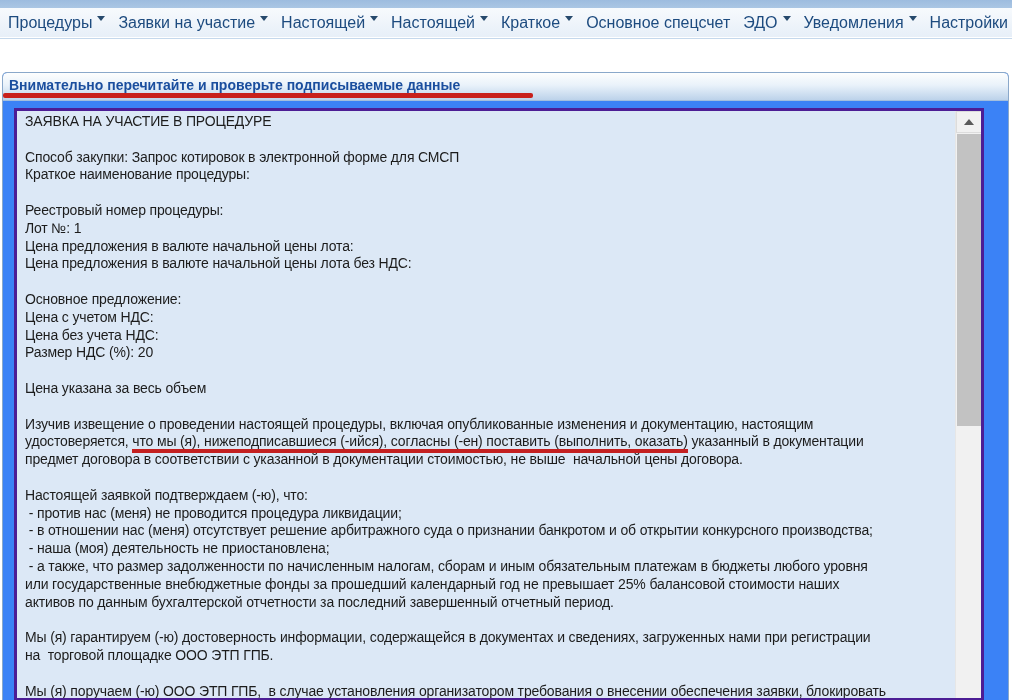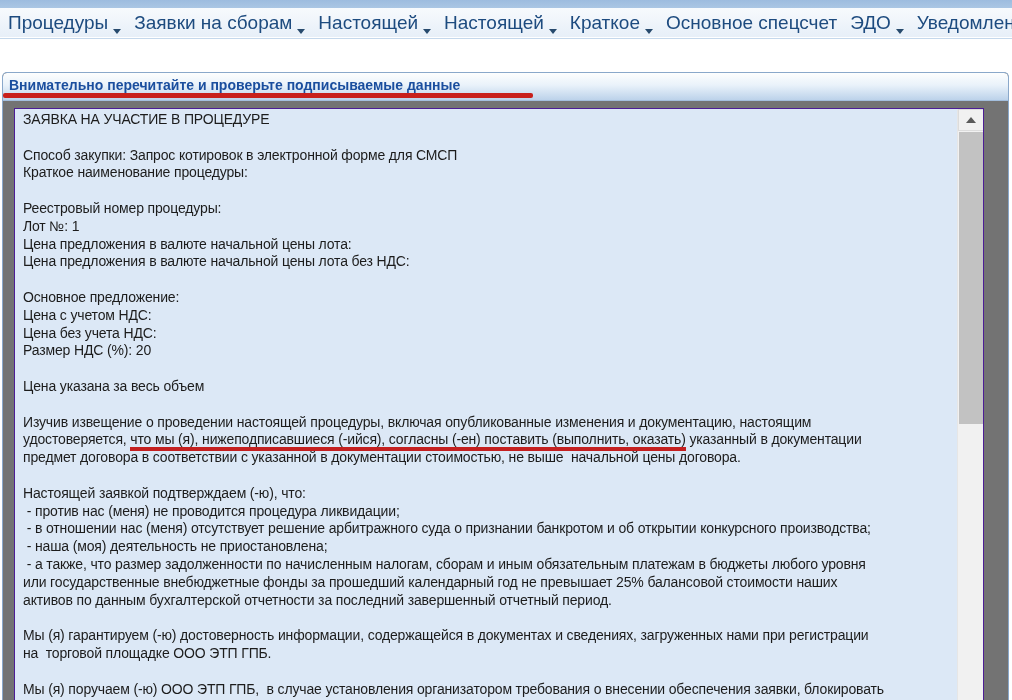--- a/index.html
+++ b/index.html
@@ -9,41 +9,41 @@
 
   
   .top-strip { position:absolute; top:0; left:0; width:1012px; height:8px;
                background:linear-gradient(#9dbcdf,#aac6e4); }
 
   
   .menu-bar { position:absolute; top:8px; left:0; width:1012px; height:29px;
               background:linear-gradient(#f7fafd,#e7eff8);
               box-shadow:0 1px 0 #ffffff, 0 2px 0 #c5d8ec;
               display:flex; align-items:center; gap:13px; padding:0 8px; }
-  .menu-item { display:flex; align-items:flex-end; gap:5px; cursor:pointer;
-               font-size:19px; color:#1d4b7f; white-space:nowrap; }
+  .menu-item { display:flex; align-items:flex-start; gap:5px; cursor:pointer;
+               font-size:16px; color:#1d4b7f; white-space:nowrap; }
   .caret { width:0; height:0; border-left:4px solid transparent;
            border-right:4px solid transparent; border-top:5px solid #274a6d;
            margin-top:2px; display:inline-block; }
 
   
   .panel { position:absolute; top:72px; left:2px; width:1007px; height:628px;
            border:1px solid #8aa8ca; border-bottom:none;
-           border-radius:5px 5px 0 0; background:#737373; overflow:hidden;text-decoration:underline; }
+           border-radius:5px 5px 0 0; background:#3b82f6; overflow:hidden;text-decoration:underline; }
   .panel-header { position:relative; height:28px;
                   background:linear-gradient(#fdfefe 0%, #e9f2fa 45%, #bcd2ea 100%);
                   border-bottom:1px solid #a3bedd; border-radius:4px 4px 0 0; }
   .panel-title { position:absolute; left:6px; top:4px; font-size:14px;
                  font-weight:bold; color:#1a4e9e; white-space:nowrap; }
   .title-underline { position:absolute; left:0; top:20px; width:530px; height:5px;
                      background:#c8201c; border-radius:2px; z-index:3; }
 
   
   .doc-box { position:absolute; left:11px; top:35px; width:970px; bottom:-1px;
-             border:1px solid #4c1d95; background:#dce8f6; overflow:hidden; }
+             border:3px solid #4c1d95; background:#dce8f6; overflow:hidden; }
   .doc-text { position:absolute; left:0; top:0; right:26px; bottom:0;
               padding:2px 0 0 8px; overflow:hidden;
               font-size:14px; line-height:17.8px; letter-spacing:-0.15px;
               color:#1c1c1c; white-space:pre; }
   .doc-line { min-height:17.8px; }
   .u-red { border-bottom:4px solid #c42020; }
 
   
   .scrollbar { position:absolute; top:0; right:0; bottom:0; width:26px;
                background:#f1f1f1; border-left:1px solid #e6e6e6; }
@@ -61,21 +61,21 @@
 <div class="stage">
 
   <div class="top-strip"></div>
 
   <nav class="menu-bar">
       <div class="menu-item">
         <span>Процедуры</span>
         <span class="caret"></span>
       </div>
       <div class="menu-item">
-        <span>Заявки на сборам</span>
+        <span>Заявки на участие</span>
         <span class="caret"></span>
       </div>
       <div class="menu-item">
         <span>Настоящей</span>
         <span class="caret"></span>
       </div>
       <div class="menu-item">
         <span>Настоящей</span>
         <span class="caret"></span>
       </div>

